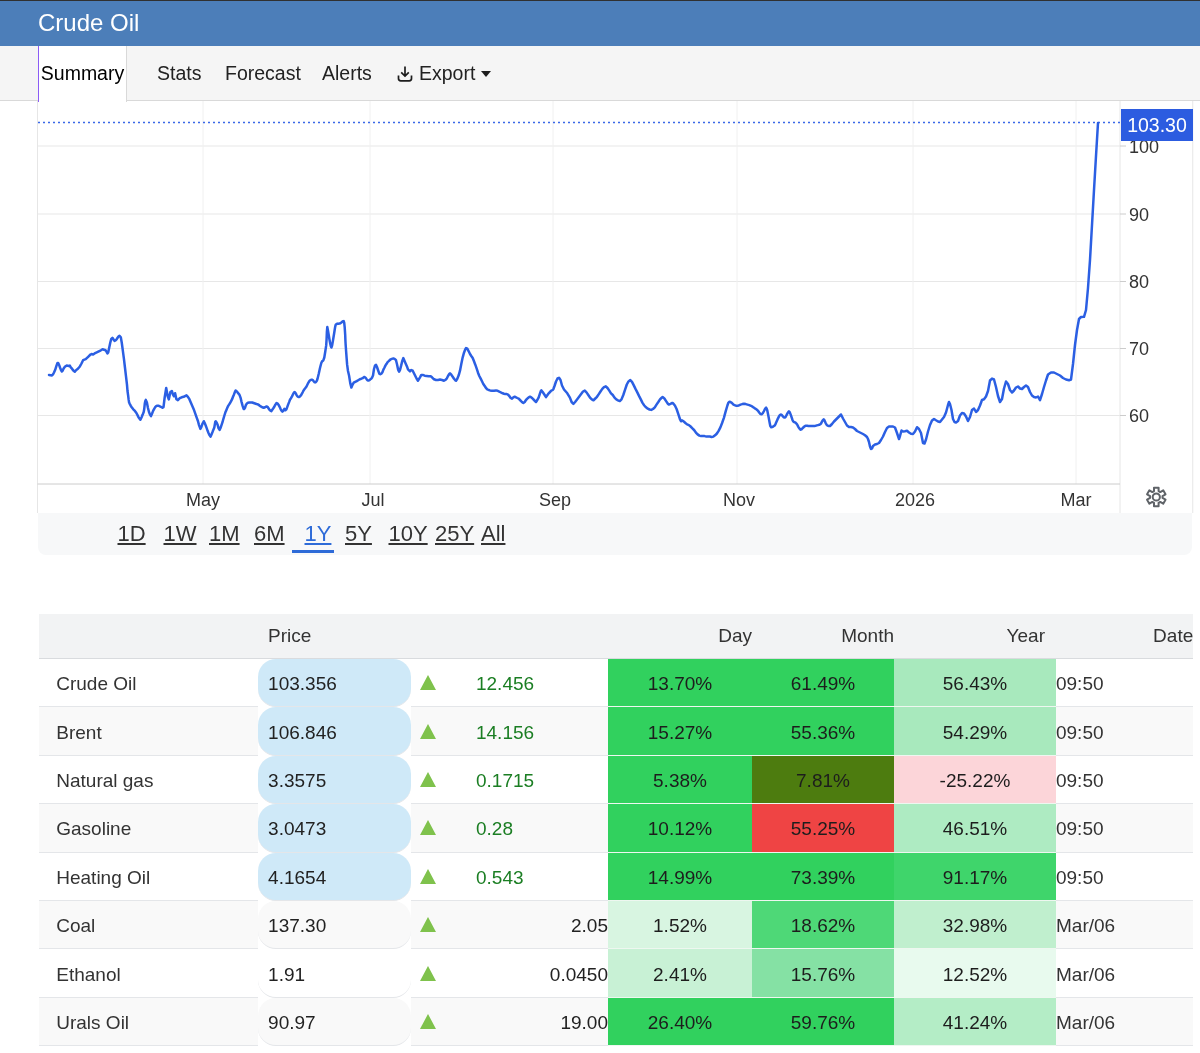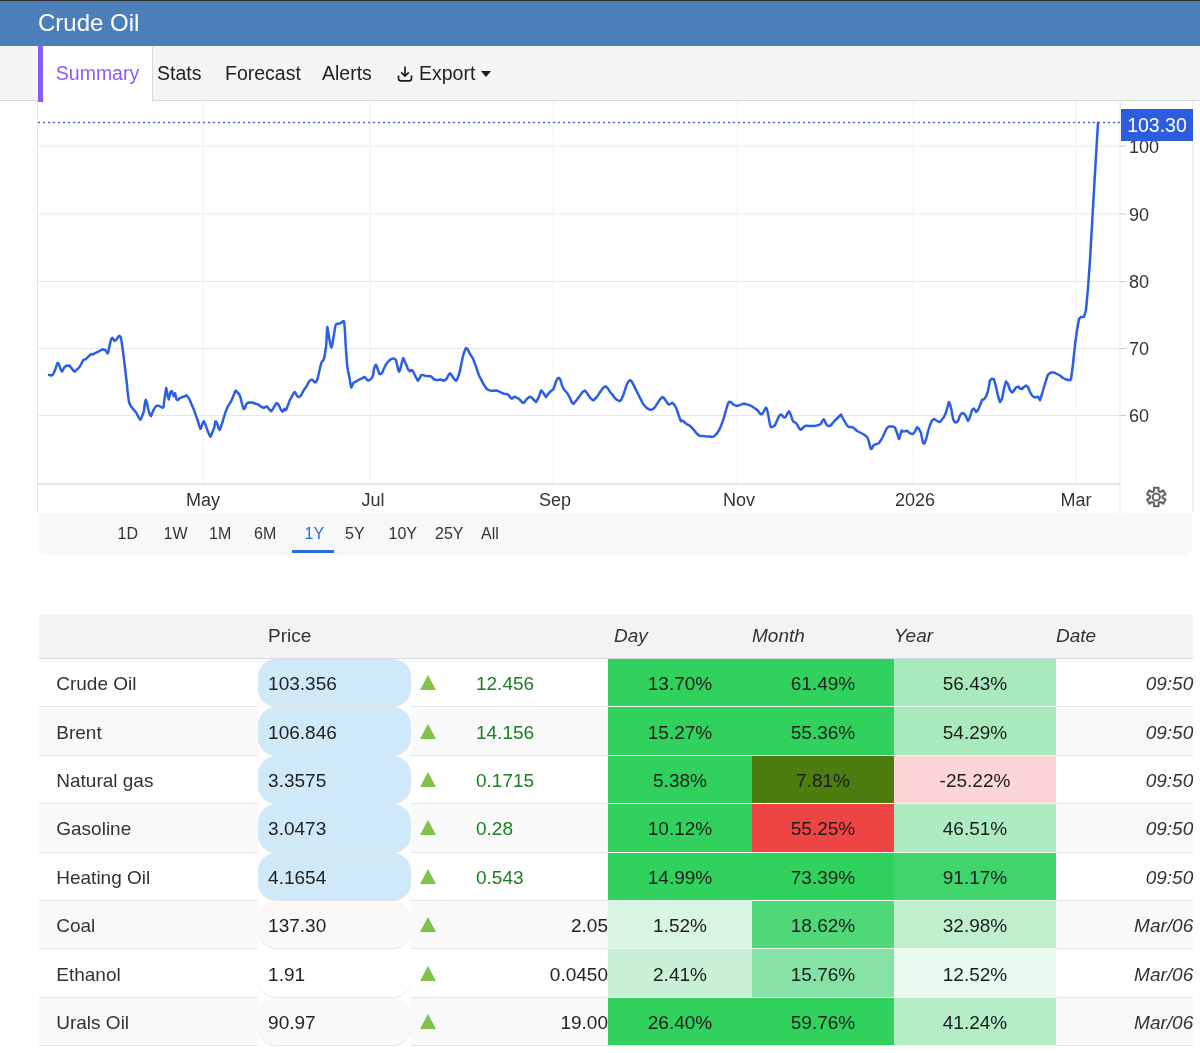--- a/index.html
+++ b/index.html
@@ -1,33 +1,33 @@
 <!DOCTYPE html>
 <html><head><meta charset="utf-8">
 <style>
 * { margin:0; padding:0; box-sizing:border-box; }
 html,body { width:1200px; height:1053px; background:#fff; font-family:"Liberation Sans", sans-serif; overflow:hidden; }
 #topline { height:1px; background:#303030; }
 #bluebar { height:45px; background:#4c7eb9; }
 #bluebar span { display:inline-block; padding-left:38px; line-height:44px; color:#fff; font-size:24px; }
 #tabbar { position:relative; height:55px; background:#f5f5f5; border-bottom:1px solid #d9d9d9; }
 #tabbar .tab { position:absolute; top:0; font-size:19.5px; color:#222; line-height:54px; }
-#sumtab { position:absolute; left:38px; top:0; width:115px; height:56px; background:#fff; border-left:5px solid #8b5cf6; border-right:1px solid #d9d9d9; text-align:center; line-height:54px; font-size:19.5px; color:#8b5cf6; z-index:2; }
+#sumtab { position:absolute; left:38px; top:0; width:89px; height:56px; background:#fff; border-left:1px solid #8b5cf6; border-right:1px solid #d9d9d9; text-align:center; line-height:54px; font-size:19.5px; color:#000000; z-index:2; }
 #chartwrap { position:relative; width:1200px; height:412px; }
 #toolbar { position:relative; margin-left:38px; width:1154px; height:42px; background:#f7f8f9; border-radius:0 0 8px 8px; }
-#toolbar span { position:absolute; top:0; line-height:41px; font-size:16px; color:#333; }
+#toolbar span { position:absolute; top:0; line-height:41px; font-size:22px; color:#333;text-decoration:underline; }
 #toolbar .sel { color:#2e6bd8; }
 #tbunder { position:absolute; left:254px; top:37px; width:42px; height:3px; background:#2e6bd8; }
 #tablewrap { position:absolute; left:38.75px; top:614px; width:1154.5px; }
 table { border-collapse:separate; border-spacing:0; table-layout:fixed; width:1154.5px; }
 th { height:45px; background:#f2f3f4; border-bottom:1px solid #d9dbde; font-weight:normal; font-size:19px; color:#333; }
 td { height:48.4px; font-size:19px; color:#333; border-bottom:1px solid #e4e6e9; padding-top:3px; }
 tr.z td { background:#f9f9f9; }
-td.c { text-align:right;font-style:italic; }
-th.c { text-align:left;font-style:italic; }
+td.c { text-align:left; }
+th.c { text-align:right; }
 td.name { padding-left:17.5px; color:#333; }
 td.price { padding-left:10.5px; color:#222;border-radius:18px; }
 td.blue { background:#cfe9f8 !important; }
 td.chg { text-align:left; color:#1b7e23; }
 td.chgb { text-align:right; color:#222; }
 td.pct { text-align:center; color:#1d1d1d; border-bottom:1px solid #eef7f0; }
 .tri { display:inline-block; width:0; height:0; border-left:8.9px solid transparent; border-right:8.9px solid transparent; border-bottom:15.5px solid #7fc24c; margin-left:9px; vertical-align:middle; margin-top:-5px; }
 </style></head>
 <body>
 <div id="topline"></div>

